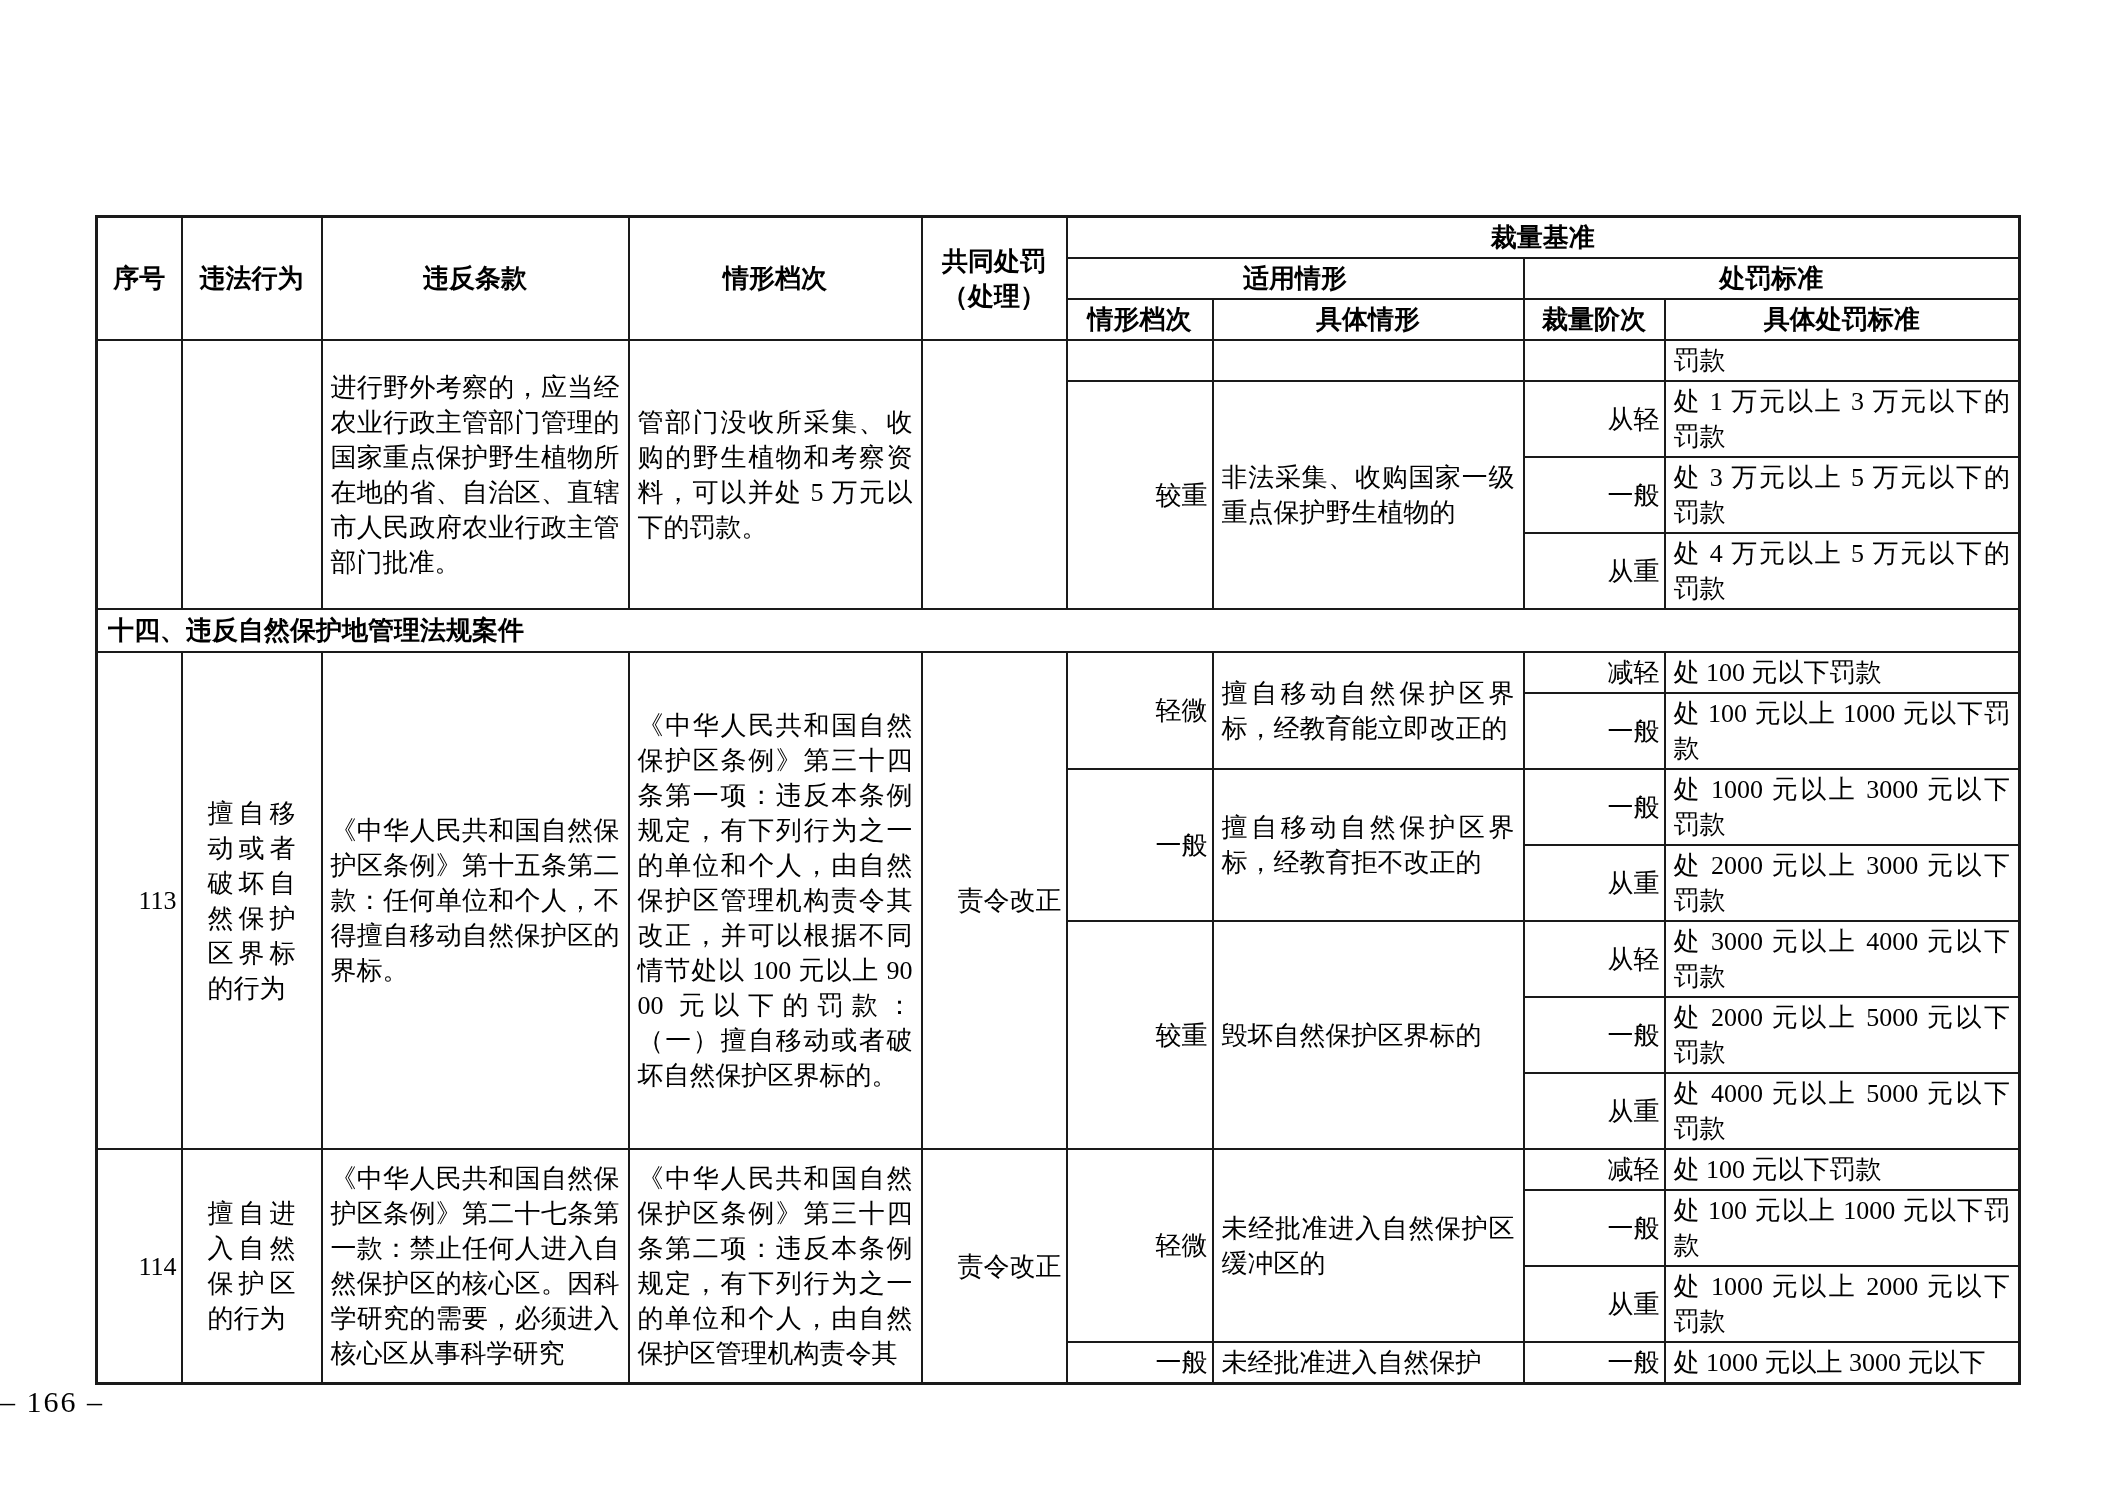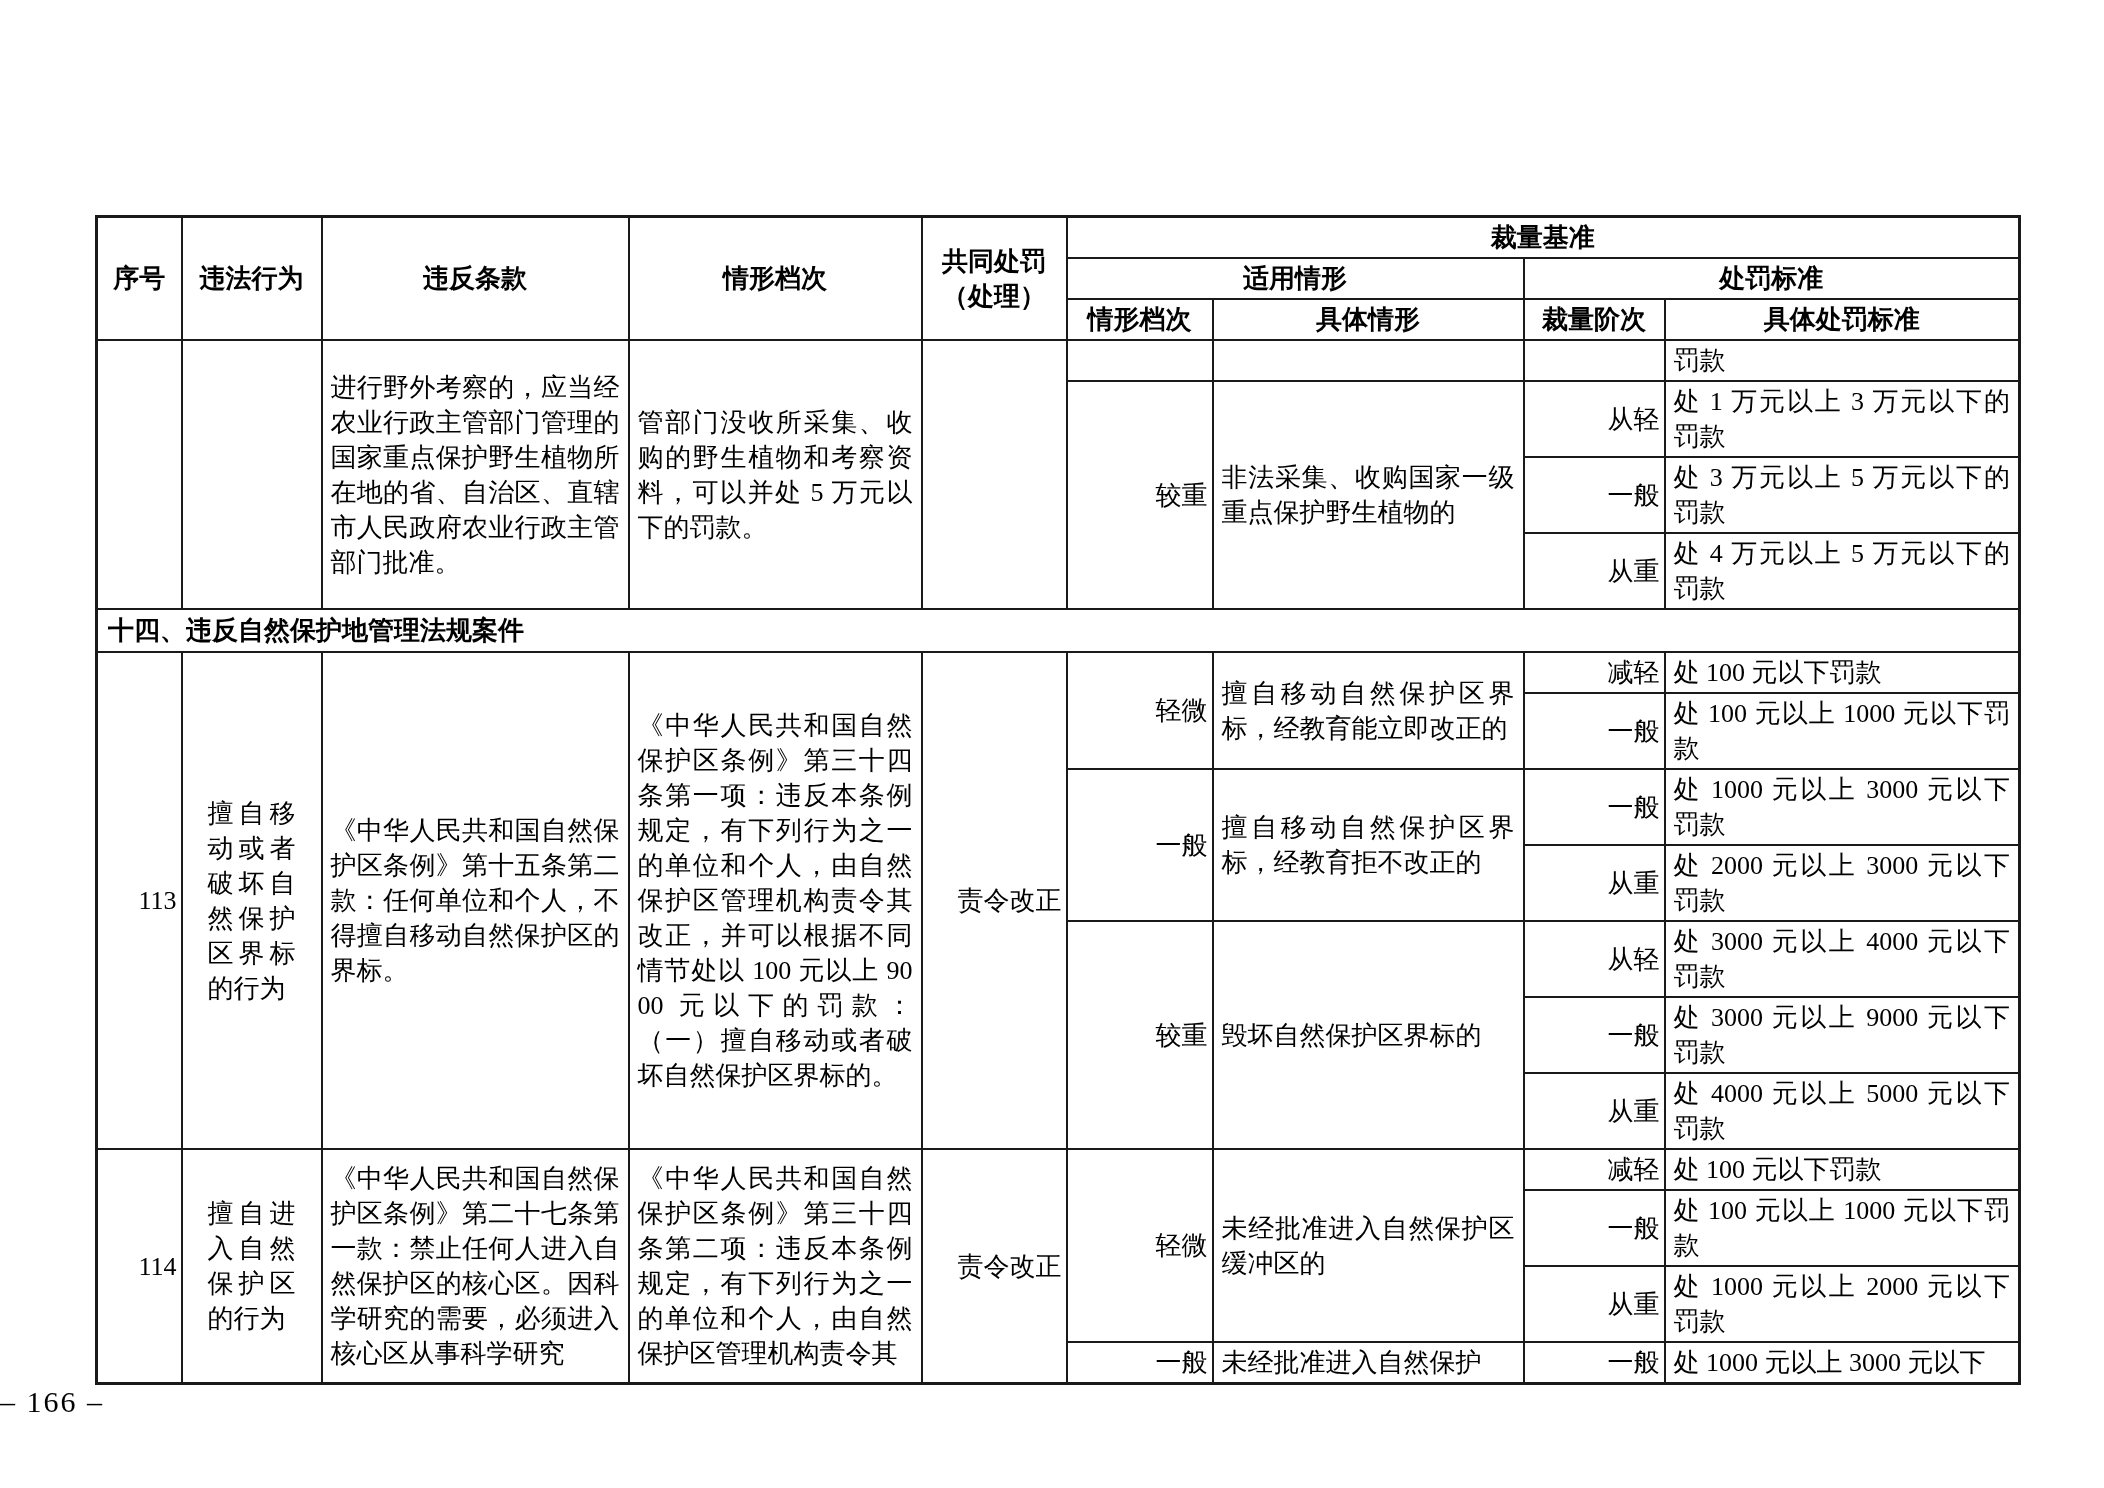--- a/index.html
+++ b/index.html
@@ -137,21 +137,21 @@
         <td class="j">处 2000 元以上 3000 元以下罚款</td>
       </tr>
       <tr style="height:72px">
         <td class="c" rowspan="3">较重</td>
         <td class="j" rowspan="3">毁坏自然保护区界标的</td>
         <td class="c">从轻</td>
         <td class="j">处 3000 元以上 4000 元以下罚款</td>
       </tr>
       <tr style="height:71px">
         <td class="c">一般</td>
-        <td class="j">处 3000 元以上 9000 元以下罚款</td>
+        <td class="j">处 2000 元以上 5000 元以下罚款</td>
       </tr>
       <tr style="height:72px">
         <td class="c">从重</td>
         <td class="j">处 4000 元以上 5000 元以下罚款</td>
       </tr>
 
       <tr style="height:35px">
         <td class="c" rowspan="4">114</td>
         <td class="behavior" rowspan="4">擅自进入自然保护区的行为</td>
         <td class="j" rowspan="4">《中华人民共和国自然保护区条例》第二十七条第一款：禁止任何人进入自然保护区的核心区。因科学研究的需要，必须进入核心区从事科学研究</td>

